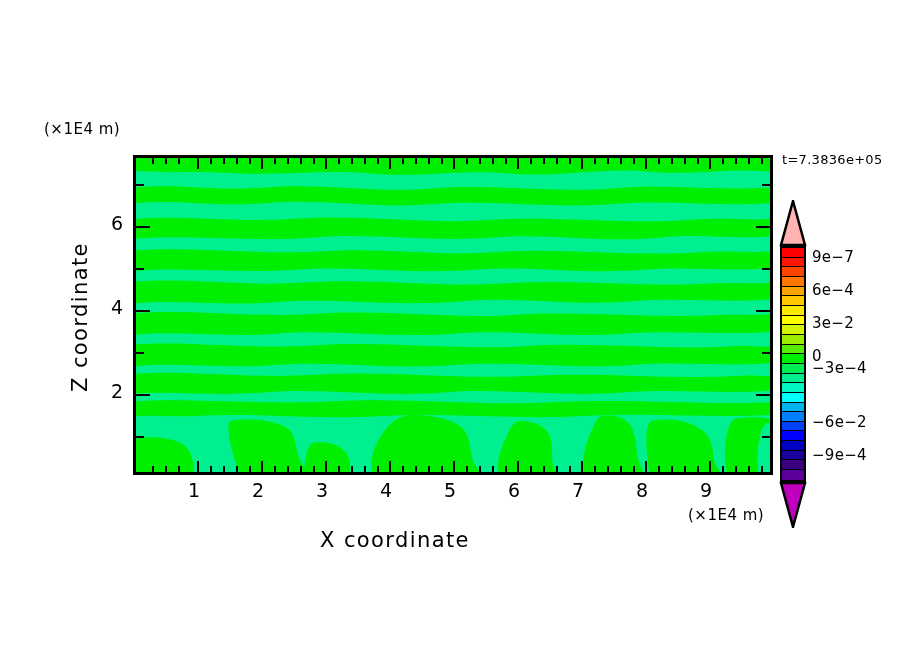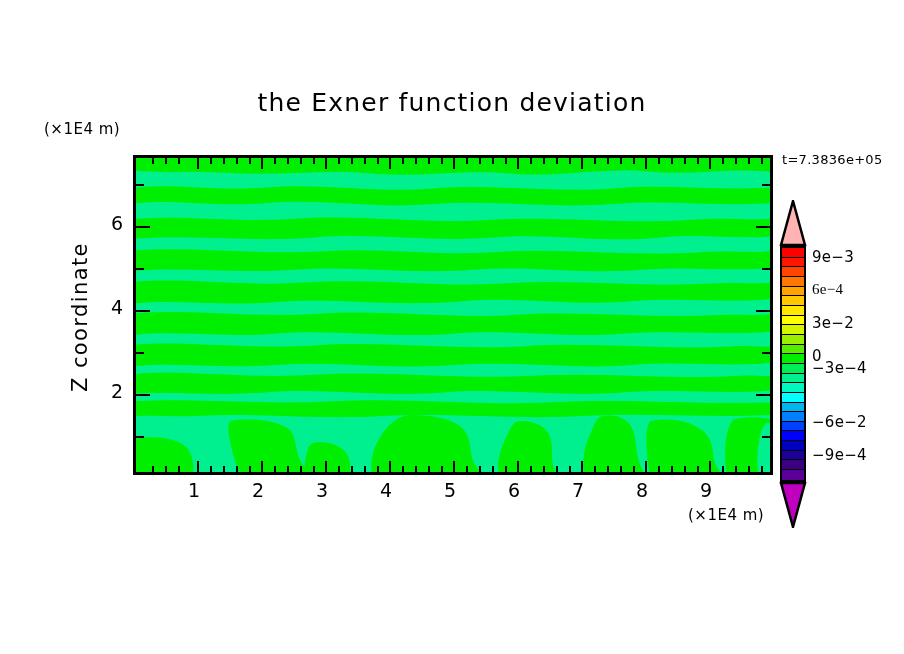--- a/index.html
+++ b/index.html
@@ -47,23 +47,23 @@
   .cseg:last-child{border-bottom:none;}
   #captop{position:absolute;left:778px;top:200px;width:30px;height:46px;}
   #capbot{position:absolute;left:778px;top:482px;width:30px;height:46px;}
   .clab{position:absolute;left:812px;font-size:15px;letter-spacing:.3px;white-space:pre;}
 </style>
 </head>
 <body>
 
 <div id="stage">
 
-  <div class="txt" id="title">the Exner function deviation</div>
   <div class="txt" id="yunit">(×1E4 m)</div>
   <div class="txt" id="xunit">(×1E4 m)</div>
+  <div class="txt" id="xtitle">X coordinate</div>
   <div class="txt" id="ytitle">Z coordinate</div>
   <div class="txt" id="tstamp">t=7.3836e+05</div>
 
   <div id="plot">
     <svg id="field" viewBox="0 0 640 320" preserveAspectRatio="none">
       <rect x="0" y="0" width="640" height="320" fill="#00f090"></rect>
       <g fill="#00ee00">
         <path d="M0,0 H640 V14 C600,10 560,18 520,14 C470,9 430,20 380,16 C330,11 290,20 240,16 C190,11 140,19 90,15 C60,13 30,16 0,13 Z"></path>
         <path d="M0,30 C40,26 80,34 130,30 C190,25 240,36 300,31 C360,26 420,36 480,31 C540,26 590,34 640,30 L640,46 C590,50 540,42 480,47 C420,52 360,42 300,47 C240,52 190,41 130,46 C80,50 40,42 0,46 Z"></path>
         <path d="M0,62 C50,58 100,66 160,62 C230,57 290,68 360,63 C420,59 500,68 560,63 C600,60 620,64 640,62 L640,80 C610,83 570,77 530,81 C470,87 420,76 360,81 C300,86 240,76 180,81 C120,86 60,78 0,82 Z"></path>
@@ -246,21 +246,21 @@
       <div class="cseg" style="height: 4.16667%; background: rgb(0, 0, 255);"></div>
       <div class="cseg" style="height: 4.16667%; background: rgb(0, 0, 192);"></div>
       <div class="cseg" style="height: 4.16667%; background: rgb(27, 0, 155);"></div>
       <div class="cseg" style="height: 4.16667%; background: rgb(58, 0, 128);"></div>
       <div class="cseg" style="height: 4.16667%; background: rgb(90, 0, 153);"></div>
     </div>
   <svg id="capbot" viewBox="0 0 30 46">
     <polygon points="15,45 27,1 3,1" fill="#bf00bf" stroke="#000" stroke-width="2.5"></polygon>
   </svg>
 
-  <div class="clab" style="top:248px;">9e−3</div>
-  <div class="clab" style="top:281px;font-family:Liberation Serif, serif;">6e−4</div>
+  <div class="clab" style="top:248px;">9e−7</div>
+  <div class="clab" style="top:281px;">6e−4</div>
   <div class="clab" style="top:314px;">3e−2</div>
   <div class="clab" style="top:347px;">0</div>
   <div class="clab" style="top:359px;">−3e−4</div>
   <div class="clab" style="top:413px;">−6e−2</div>
   <div class="clab" style="top:446px;">−9e−4</div>
 
 </div>
 
 </body></html>

